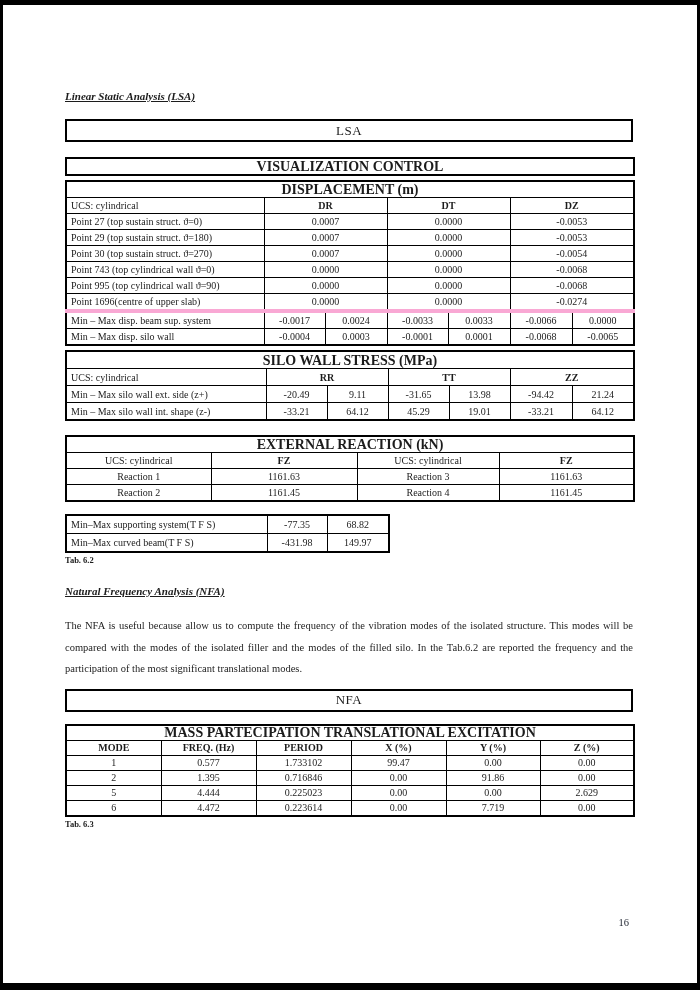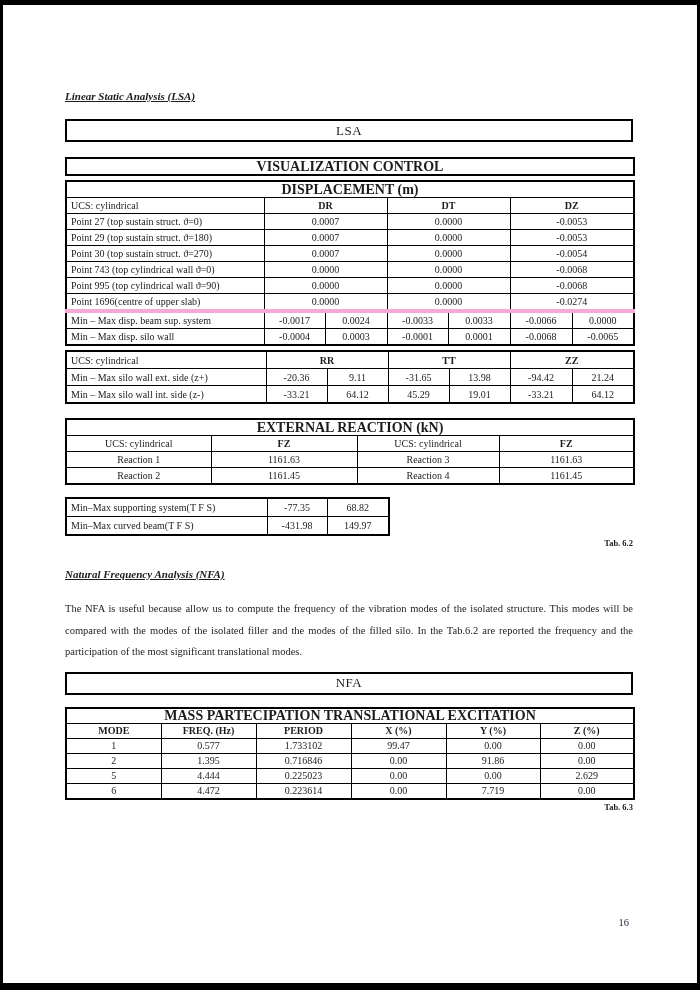--- a/index.html
+++ b/index.html
@@ -45,21 +45,21 @@
   table.beam { width:323px; }
   table.beam td { height:17px; }
   table.mass td { height:14px; }
   table.ext td { height:15px; }
 
   .m13 { margin-top:4px; }
   .m14 { margin-top:14px; }
   .m15 { margin-top:15px; }
   .m12 { margin-top:12px; }
 
-  .caption { font-size:8.5px; font-weight:bold; margin-top:2px; line-height:10px;text-align:right; }
+  .caption { font-size:8.5px; font-weight:bold; margin-top:2px; line-height:10px; }
 
   .para {
     margin-top:17px; font-size:10.5px; line-height:21.5px;
     text-align:justify; color:#1c1c1c;
   }
   .nfa-box { margin-top:9px; }
   .mass-tbl { margin-top:12px; }
 
   .page-num {
     position:absolute; right:68px; top:912px; font-size:10.5px; color:#1f2430;margin-left:43px;
@@ -172,37 +172,40 @@
       <colgroup>
           <col style="width:200px">
           <col style="width:61px">
           <col style="width:61px">
           <col style="width:61px">
           <col style="width:61px">
           <col style="width:62px">
           <col style="width:62px">
         </colgroup>
       <tbody>
+          <tr>
+        <td class="t-title" colspan="7">SILO WALL STRESS (MPa)</td>
+      </tr>
       <tr>
         <td class="lbl">UCS: cylindrical</td>
         <td class="hdr" colspan="2">RR</td>
         <td class="hdr" colspan="2">TT</td>
         <td class="hdr" colspan="2">ZZ</td>
       </tr>
       <tr>
         <td class="lbl">Min – Max  silo wall ext. side (z+)</td>
-        <td class="val">-20.36</td>
+        <td class="val">-20.49</td>
         <td class="val">9.11</td>
         <td class="val">-31.65</td>
         <td class="val">13.98</td>
         <td class="val">-94.42</td>
         <td class="val">21.24</td>
       </tr>
       <tr>
-        <td class="lbl">Min – Max  silo wall int. side (z-)</td>
+        <td class="lbl">Min – Max  silo wall int. shape (z-)</td>
         <td class="val">-33.21</td>
         <td class="val">64.12</td>
         <td class="val">45.29</td>
         <td class="val">19.01</td>
         <td class="val">-33.21</td>
         <td class="val">64.12</td>
       </tr>
     </tbody>
       </table>
 

